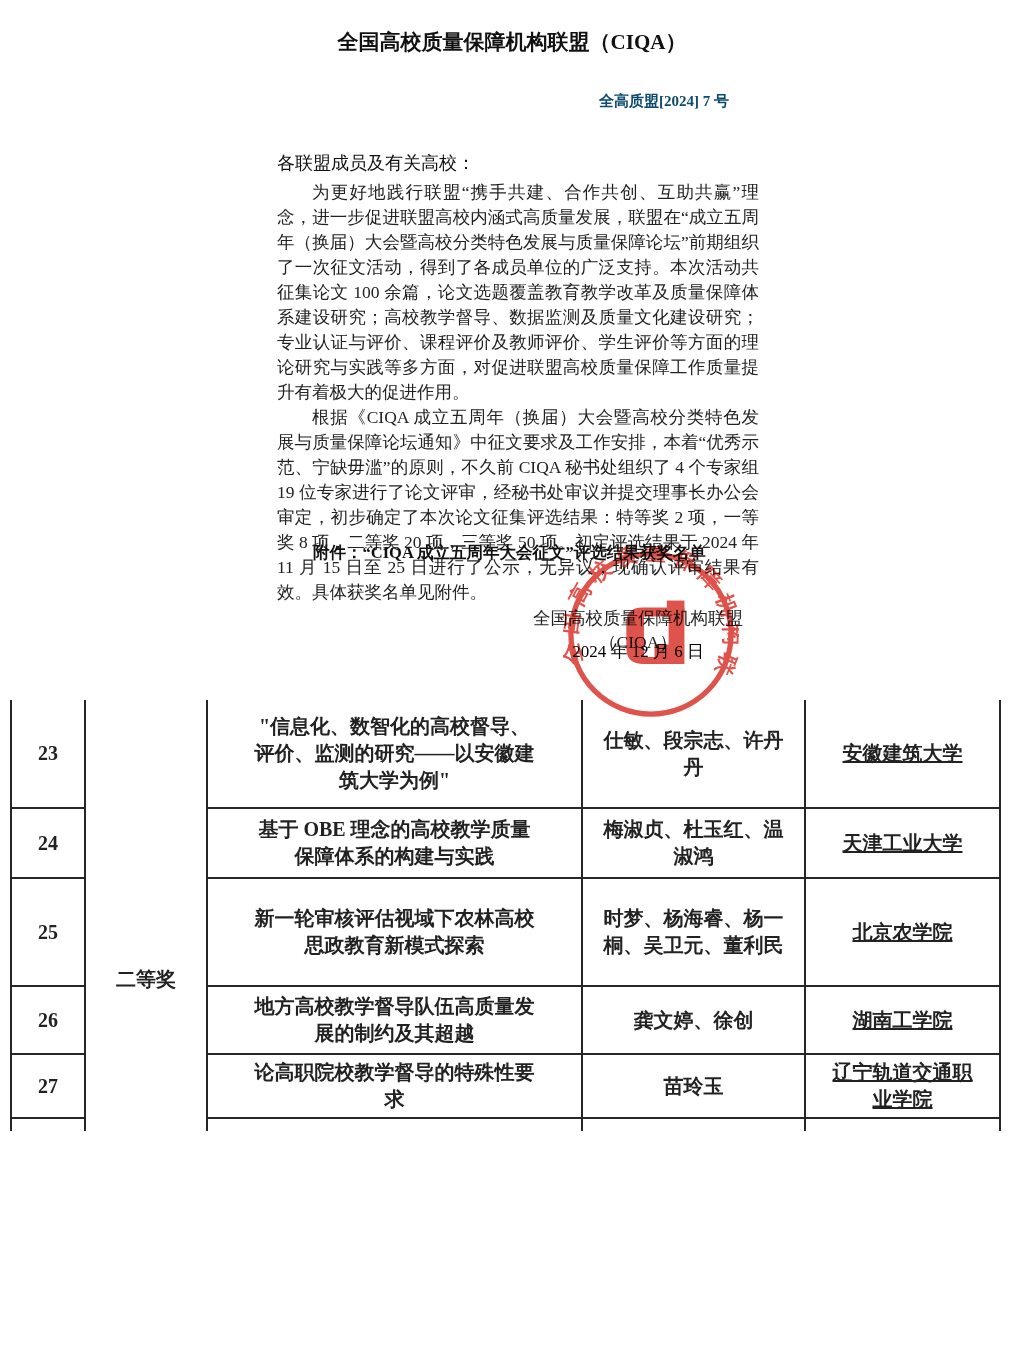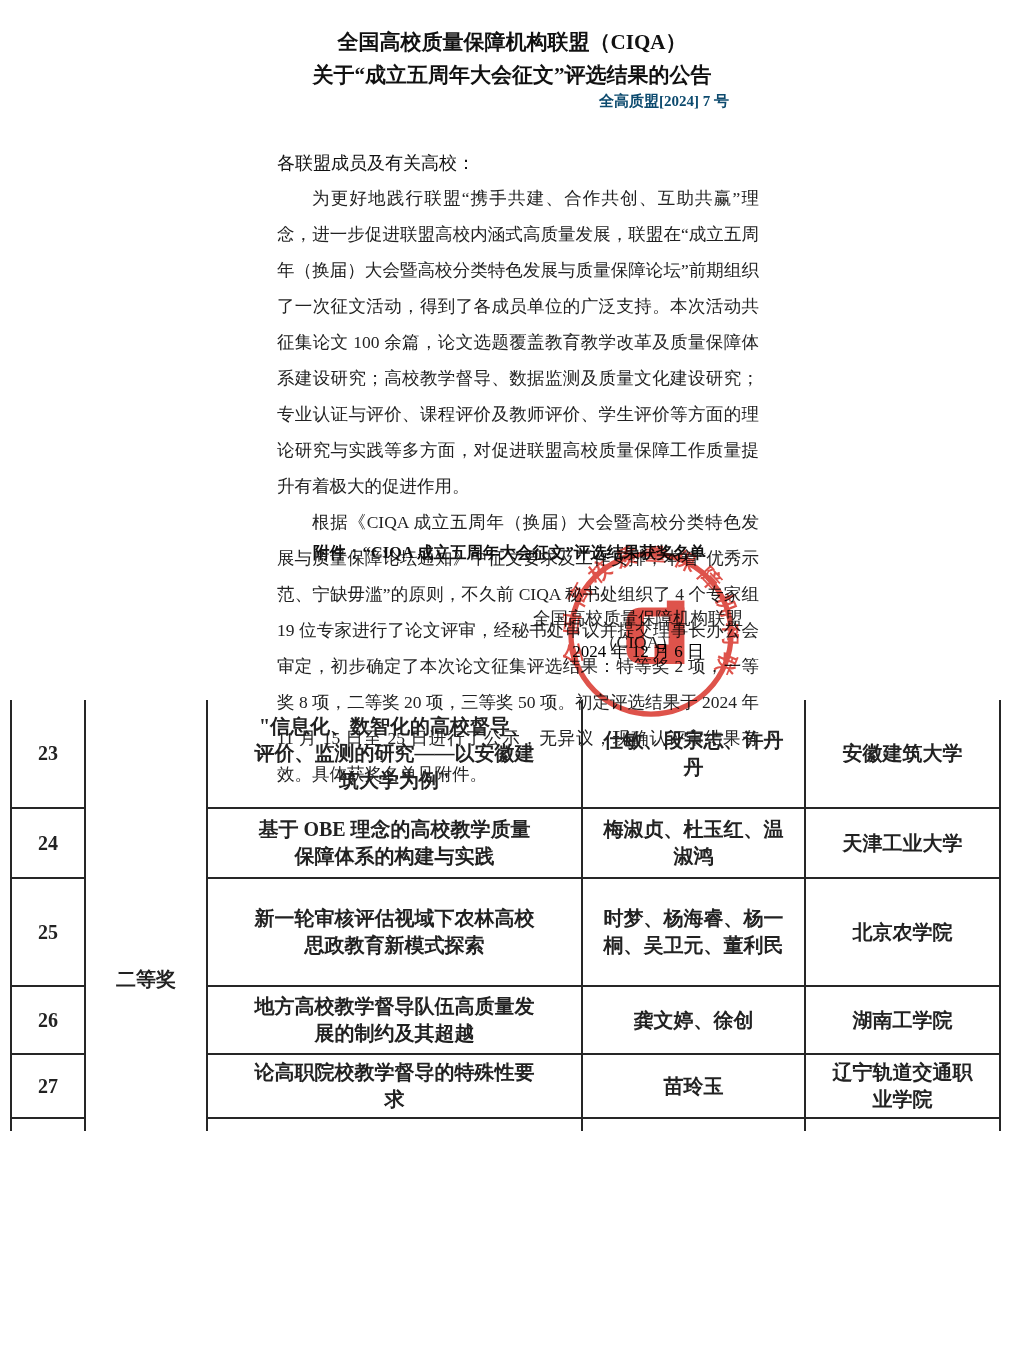--- a/index.html
+++ b/index.html
@@ -10,55 +10,54 @@
   
   .doc-title{position:absolute;top:26px;left:0;width:1024px;text-align:center;
     font-weight:bold;font-size:21px;line-height:33px;color:#111;}
   .doc-number{position:absolute;top:92px;left:277px;width:452px;text-align:right;
     font-weight:bold;font-size:15px;color:#0c4a6e;}
   
   .salutation{position:absolute;top:151px;left:277px;width:482px;
     font-weight:normal;font-size:18px;color:#111;}
   .body-text{position:absolute;top:180px;left:277px;width:482px;}
   .body-text p{margin:0;text-indent:2em;text-align:justify;
-    font-size:17.5px;line-height:36px;color:#222;}
+    font-size:17.5px;line-height:25px;color:#222;}
   .attachment-line{position:absolute;top:542px;left:277px;width:600px;
     font-weight:bold;font-size:16.5px;color:#111;padding-left:36px;}
   .signature{position:absolute;top:606px;left:498px;width:280px;text-align:center;
     font-size:17.5px;color:#222;}
   .sign-date{position:absolute;top:640px;left:498px;width:280px;text-align:center;
     font-size:17px;color:#000000;}
   
   .seal{position:absolute;left:563px;top:546px;width:176px;height:176px;
     opacity:.85;mix-blend-mode:multiply;pointer-events:none;}
   
   .table-wrap{position:absolute;top:700px;left:10px;width:987px;
     border-left:2px solid #262626;border-right:2px solid #262626;}
   table.awards{border-collapse:collapse;border-style:hidden;table-layout:fixed;
     width:987px;font-family:"Liberation Serif","DejaVu Serif",serif;}
   table.awards td{border:2.5px solid #262626;text-align:center;vertical-align:middle;
     font-size:20px;font-weight:bold;line-height:27px;color:#222;overflow:hidden;}
   col.c-no{width:73px;}col.c-award{width:122px;}col.c-title{width:375px;}
   col.c-authors{width:223px;}col.c-inst{width:194px;}
   td.cell-title{padding:2px 45px;}
   td.cell-authors{padding:2px 20px;}
-  td.cell-inst{padding:2px 25px;}
+  td.cell-inst{padding:2px 25px;text-decoration:underline;}
   td.cell-award{vertical-align:top;padding-top:128px;}
   tr.r0{height:108px;}tr.r1{height:70px;}tr.r2{height:108px;}
   tr.r3{height:68px;}tr.r4{height:64px;}tr.partial{height:13px;}
   tr.partial td{border-bottom:none;}
 </style>
 </head>
 <body>
 
 <div class="page">
 
   <div class="doc-title">
     <div>全国高校质量保障机构联盟（CIQA）</div>
-    <div>关于“成立五周年大会征文”评选结果的公告</div>
   </div>
   <div class="doc-number">全高质盟[2024] 7 号</div>
 
   <div class="salutation">各联盟成员及有关高校：</div>
   <div class="body-text">
     <p>为更好地践行联盟“携手共建、合作共创、互助共赢”理念，进一步促进联盟高校内涵式高质量发展，联盟在“成立五周年（换届）大会暨高校分类特色发展与质量保障论坛”前期组织了一次征文活动，得到了各成员单位的广泛支持。本次活动共征集论文 100 余篇，论文选题覆盖教育教学改革及质量保障体系建设研究；高校教学督导、数据监测及质量文化建设研究；专业认证与评价、课程评价及教师评价、学生评价等方面的理论研究与实践等多方面，对促进联盟高校质量保障工作质量提升有着极大的促进作用。</p>
     <p>根据《CIQA 成立五周年（换届）大会暨高校分类特色发展与质量保障论坛通知》中征文要求及工作安排，本着“优秀示范、宁缺毋滥”的原则，不久前 CIQA 秘书处组织了 4 个专家组 19 位专家进行了论文评审，经秘书处审议并提交理事长办公会审定，初步确定了本次论文征集评选结果：特等奖 2 项，一等奖 8 项，二等奖 20 项，三等奖 50 项。初定评选结果于 2024 年 11 月 15 日至 25 日进行了公示，无异议，现确认评审结果有效。具体获奖名单见附件。</p>
   </div>
   <div class="attachment-line">附件：“CIQA 成立五周年大会征文”评选结果获奖名单</div>
 

